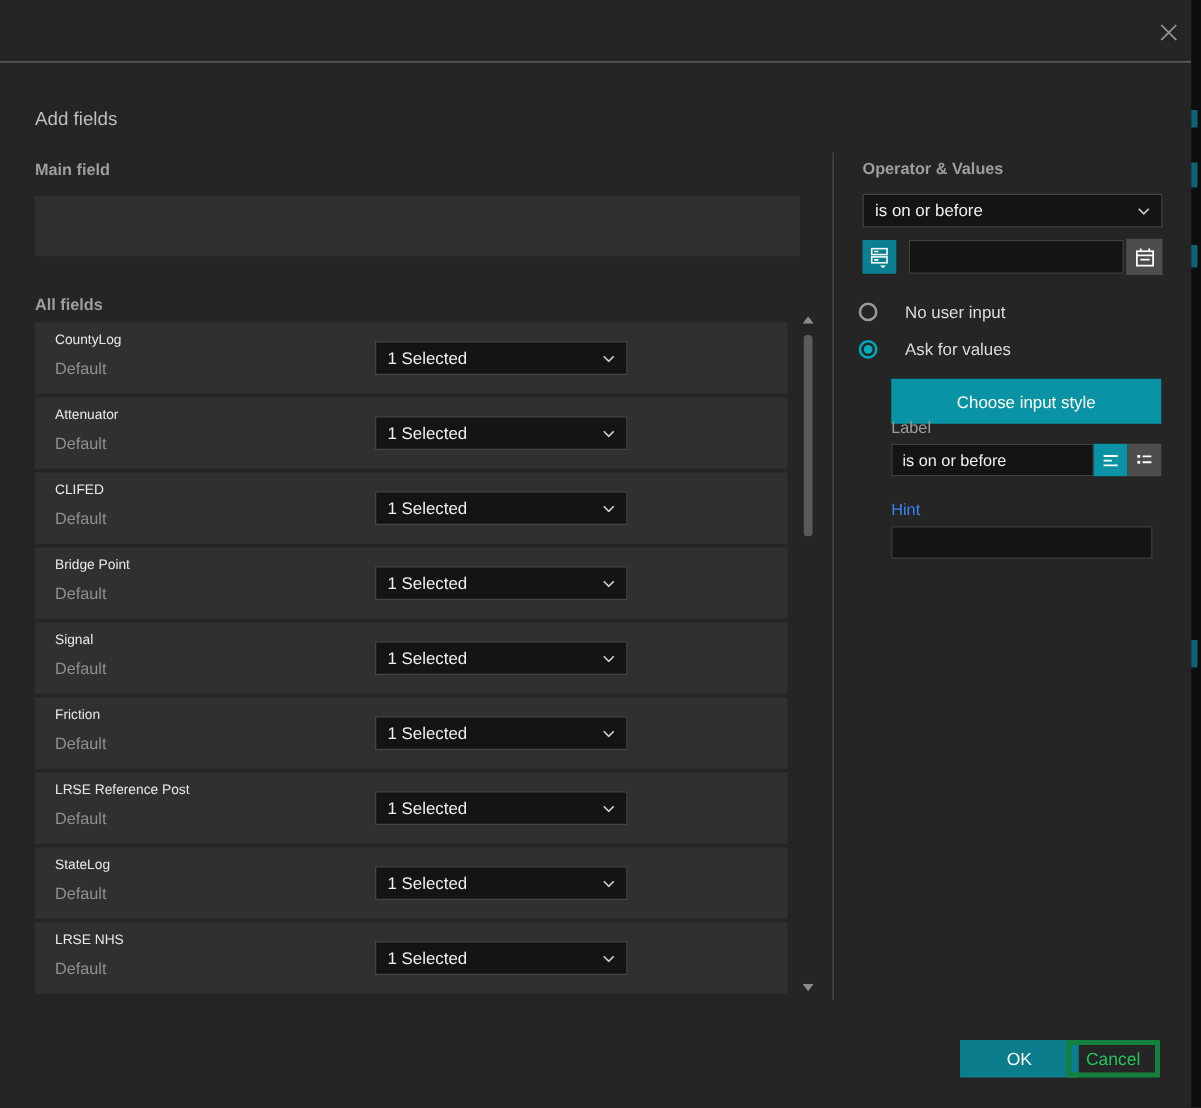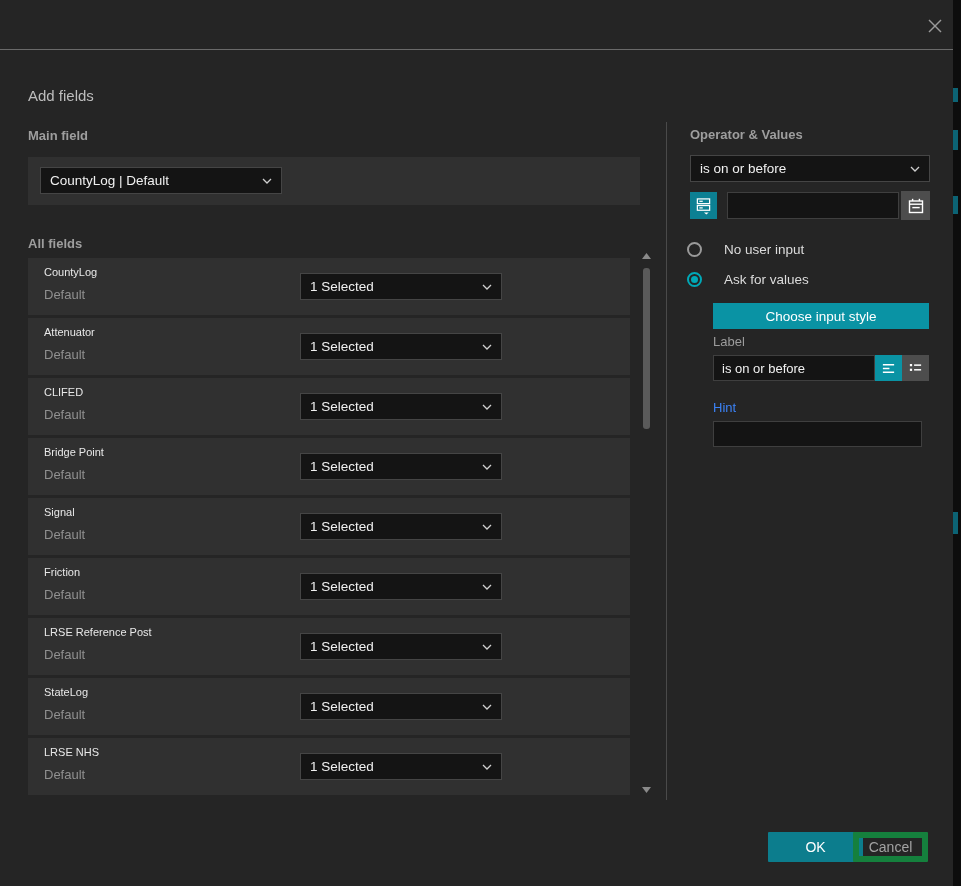--- a/index.html
+++ b/index.html
@@ -68,21 +68,21 @@
   .radio-circle.sel { border-color:#00a9b7; }
   .radio-dot { width:7px; height:7px; border-radius:50%; background:#00a9b7; }
   .radio-label { font-size:13.5px; color:#dcdcdc; }
 
   .btn-primary {
     border:none; color:#fff; font-size:13.5px; cursor:pointer;
     font-family:"Liberation Sans", sans-serif;
     display:flex; align-items:center; justify-content:center;
   }
   .btn-outline {
-    background:transparent; border:6px solid #15803d; color:#a3a3a3; font-size:14px;
+    background:transparent; border:4px solid #15803d; color:#22c55e; font-size:14px;
     cursor:pointer; display:flex; align-items:center; justify-content:center;
     font-family:"Liberation Sans", sans-serif;
   }
 
   
   .sb-thumb { position:absolute; left:643px; top:268px; width:7px; height:161px; background:#5a5a5a; border-radius:3px; cursor:pointer; }
   .sb-arrow { position:absolute; left:641px; width:11px; height:8px; display:flex; align-items:center; justify-content:center; cursor:pointer; }
 
   
   .edge-strip { position:absolute; left:953px; top:0; width:8px; height:886px; background:#0d0d0d; }
@@ -98,26 +98,20 @@
       <line x1="15" y1="3" x2="3" y2="15" stroke="#9a9a9a" stroke-width="1.4"></line>
     </svg>
   </div>
 </div>
 
 <div class="h-add">Add fields</div>
 
 <div class="sec-label" style="left:28px; top:128px;">Main field</div>
 
 <div class="main-panel">
-  <div class="select" style="position:absolute; left:12px; top:10px; width:242px;">
-    <span class="grow">CountyLog | Default</span>
-    <svg class="chev" width="10" height="6" viewBox="0 0 10 6">
-        <polyline points="1,1 5,5 9,1" fill="none" stroke="#cfcfcf" stroke-width="1.3"></polyline>
-      </svg>
-  </div>
 </div>
 
 <div class="sec-label" style="left:28px; top:236px;">All fields</div>
 
 <div class="list">
   <div class="row">
     <div class="fname">CountyLog</div>
     <div class="fsub">Default</div>
     <div class="select" style="position:absolute; left:272px; top:15px; width:202px;">
       <span class="grow">1 Selected</span>
@@ -263,21 +257,21 @@
   <span class="radio-circle"></span>
   <span class="radio-label">No user input</span>
 </div>
 <div class="radio-row" style="left:687px; top:272px;">
   <span class="radio-circle sel">
       <span class="radio-dot"></span>
     </span>
   <span class="radio-label">Ask for values</span>
 </div>
 
-<button class="btn-primary abs" style="left:713px; top:303px; width:216px; height:26px; background:#0a93a4;">Choose input style</button>
+<button class="btn-primary abs" style="left:713px; top:303px; width:216px; height:36px; background:#0a93a4;">Choose input style</button>
 
 <div class="sec-label" style="left:713px; top:334px; font-weight:normal; color:#9c9c9c;">Label</div>
 <input class="txtinput abs" style="left: 713px; top: 355px; width: 162px; height: 26px;" value="is on or before">
 <div class="icon-btn" style="left:875px; top:355px; width:27px; height:26px; background:#0a93a4;">
   <svg width="15" height="15" viewBox="0 0 16 16">
     <line x1="2" y1="4" x2="14" y2="4" stroke="#fff" stroke-width="1.6"></line>
     <line x1="2" y1="8" x2="9" y2="8" stroke="#fff" stroke-width="1.6"></line>
     <line x1="2" y1="12" x2="14" y2="12" stroke="#fff" stroke-width="1.6"></line>
   </svg>
 </div>

